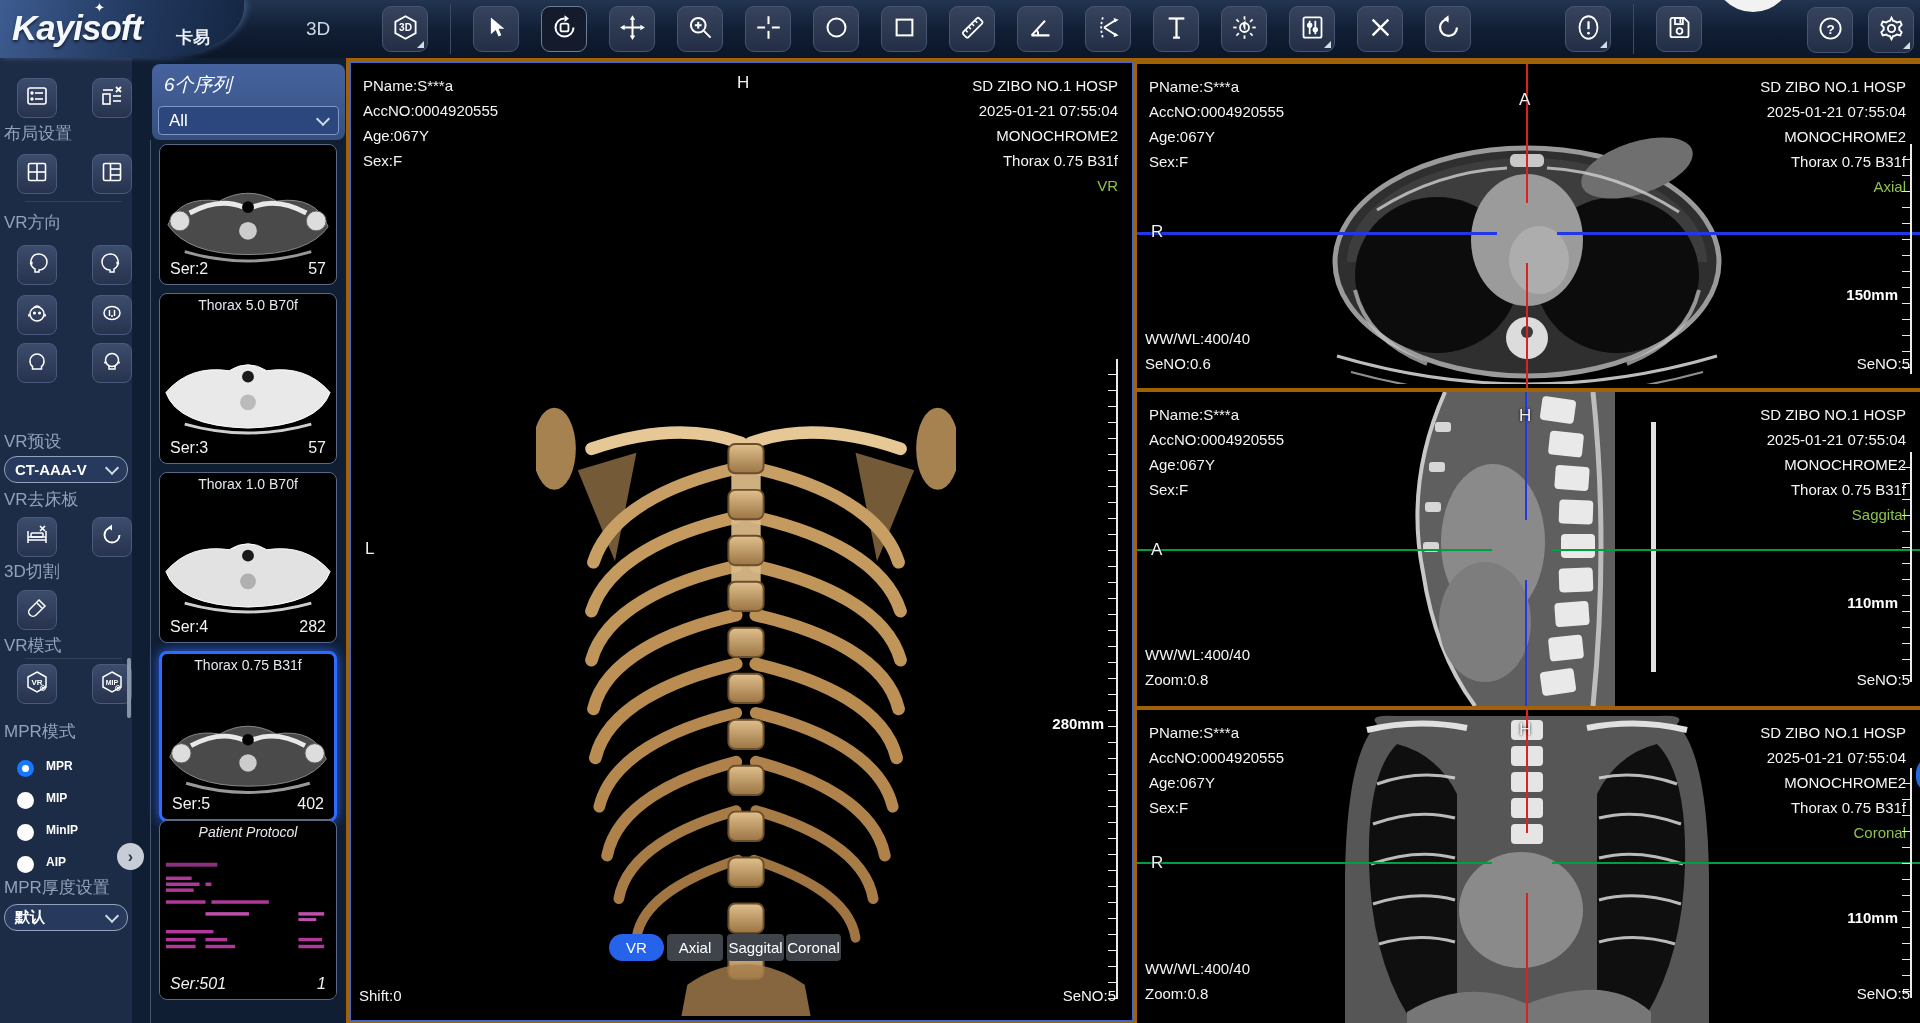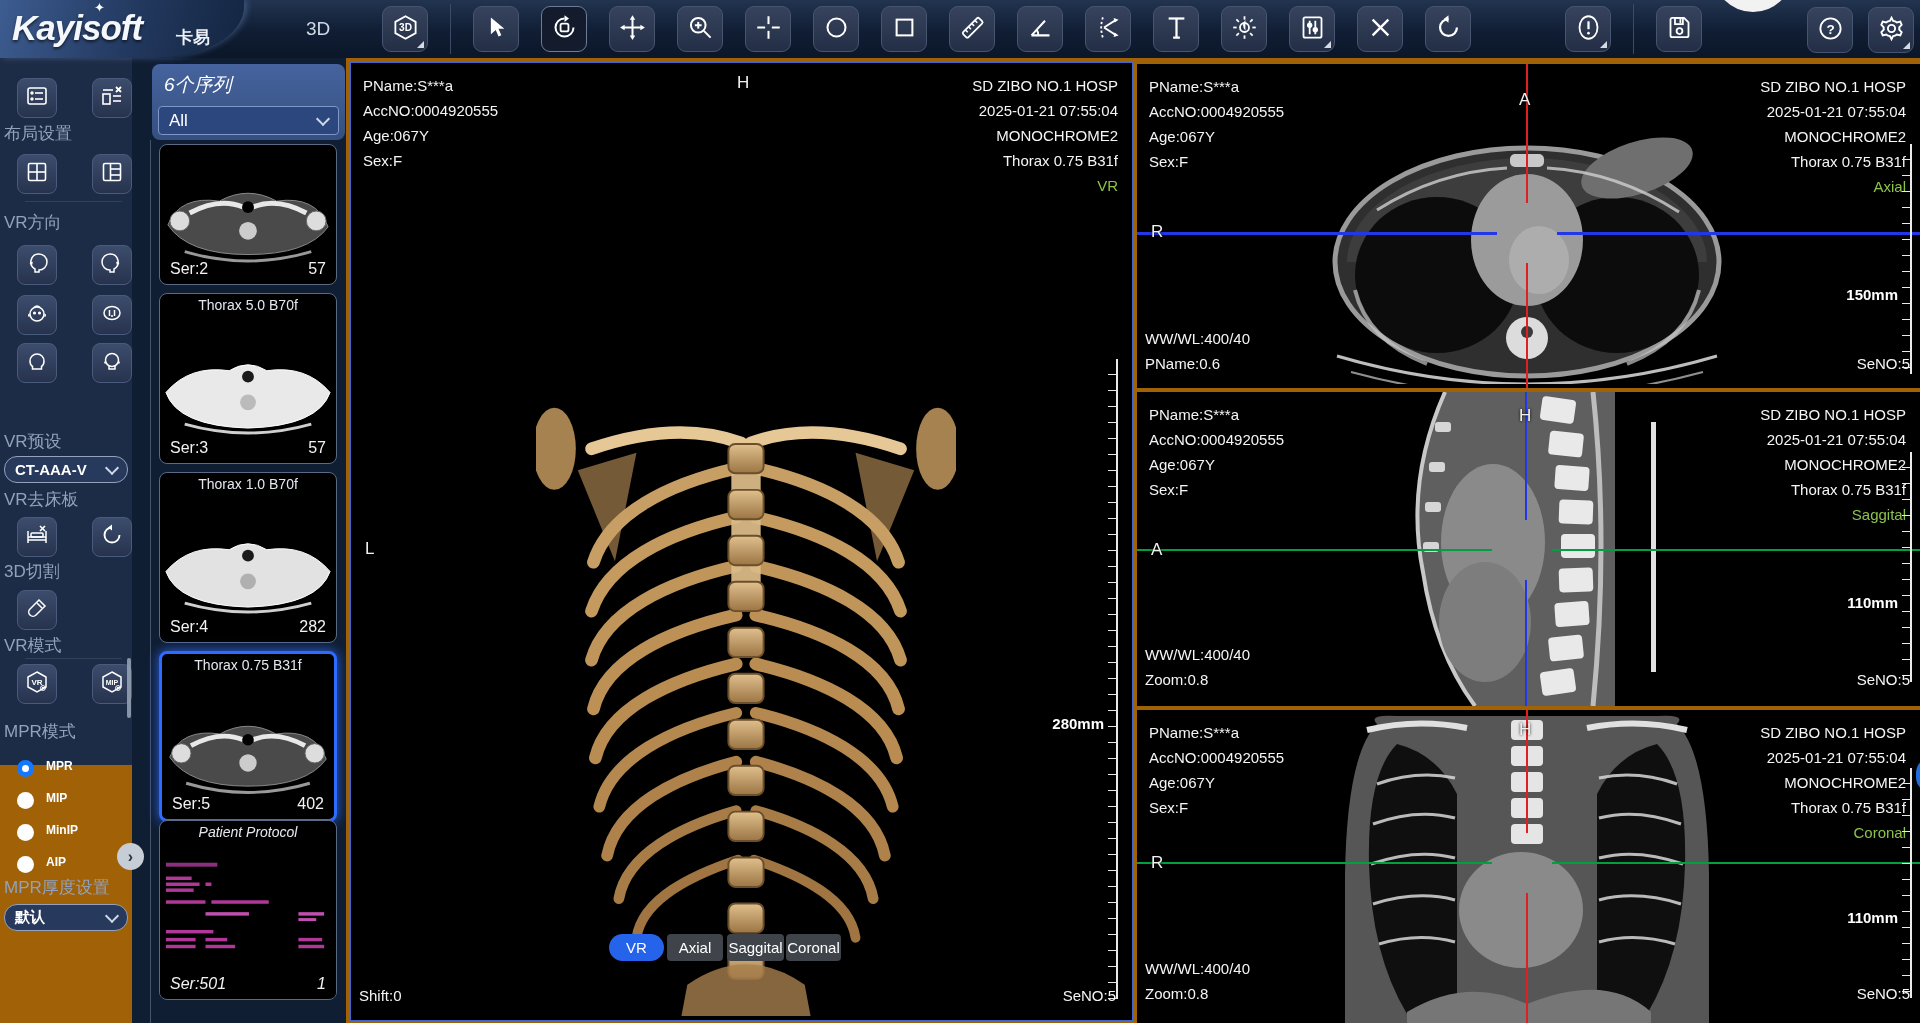--- a/index.html
+++ b/index.html
@@ -26,21 +26,21 @@
   .tbtn.active{background:#131b2d;border-color:#6d7d96;}
   .tbtn.gapleft{margin-left:72px;}
   .tbtn svg{width:27px;height:27px;}
   .caret::after{content:'';position:absolute;right:3px;bottom:3px;width:0;height:0;
         border-left:7px solid transparent;border-bottom:7px solid #d4dbe6;}
   .vdiv{width:1px;height:50px;background:#3c4a63;flex:0 0 auto;}
   .avatar-arc{position:absolute;left:1713px;top:-68px;width:80px;height:80px;border-radius:50%;
         background:#f2f2f2;z-index:40;}
   .tbtn.abs{position:absolute;top:7px;}
   
-  .sidebar{position:absolute;left:0;top:58px;width:132px;height:707px;background:#1d2c46;}
+  .sidebar{position:absolute;left:0;top:58px;width:132px;height:965px;background:#1d2c46;}
   .slabel{position:absolute;font-size:17px;color:#93a2ba;white-space:nowrap;}
   .sbtn{position:absolute;width:38px;height:38px;border-radius:8px;cursor:pointer;
         background:linear-gradient(180deg,#3c4c6c 0%,#27334e 100%);border:1px solid #4a5a7c;
         display:flex;align-items:center;justify-content:center;}
   .sbtn svg{width:24px;height:24px;}
   .sdivider{position:absolute;left:25px;width:97px;height:1px;background:#33405a;}
   .sselect{position:absolute;left:4px;width:124px;height:27px;border-radius:13px;cursor:pointer;
         background:#27395c;border:1px solid #93a2ba;color:#fff;font-size:15px;font-weight:bold;
         display:flex;align-items:center;justify-content:space-between;padding:0 10px;box-sizing:border-box;}
   .chev{width:8px;height:8px;border-right:2px solid #cfd8e6;border-bottom:2px solid #cfd8e6;
@@ -656,21 +656,21 @@
       <div>2025-01-21 07:55:04</div>
       <div>MONOCHROME2</div>
       <div>Thorax 0.75 B31f</div>
       <div class="green">Axial</div>
     </div>
     <div class="marker" style="left:382px;top:26px;">A</div>
     <div class="marker" style="left:14px;top:158px;">R</div>
     <div class="ruler" style="right:8px;top:80px;height:230px;"></div>
     <div class="mm-label" style="right:22px;top:222px;">150mm</div>
     <div class="bottominfo" style="left:8px;top:266px;">WW/WL:400/40</div>
-    <div class="bottominfo" style="left:8px;top:291px;">PName:0.6</div>
+    <div class="bottominfo" style="left:8px;top:291px;">SeNO:0.6</div>
     <div class="bottominfo" style="right:10px;top:291px;">SeNO:5</div>
   </section>
 
   <section class="panel p-sag">
     <svg style="position:absolute;left:228px;top:0;" width="322" height="314" viewBox="0 0 322 314">
       <path d="M80,0 Q40,90 58,180 Q70,260 110,314 L250,314 L250,0 Z" fill="#5f5f5f"></path>
       <path d="M80,0 Q40,90 58,180 Q70,260 110,314" stroke="#c8c8c8" stroke-width="4" fill="none"></path>
       <ellipse cx="128" cy="150" rx="52" ry="78" fill="#8a8a8a"></ellipse>
       <ellipse cx="120" cy="230" rx="46" ry="60" fill="#7d7d7d"></ellipse>
       <g fill="#e9e9e9">

